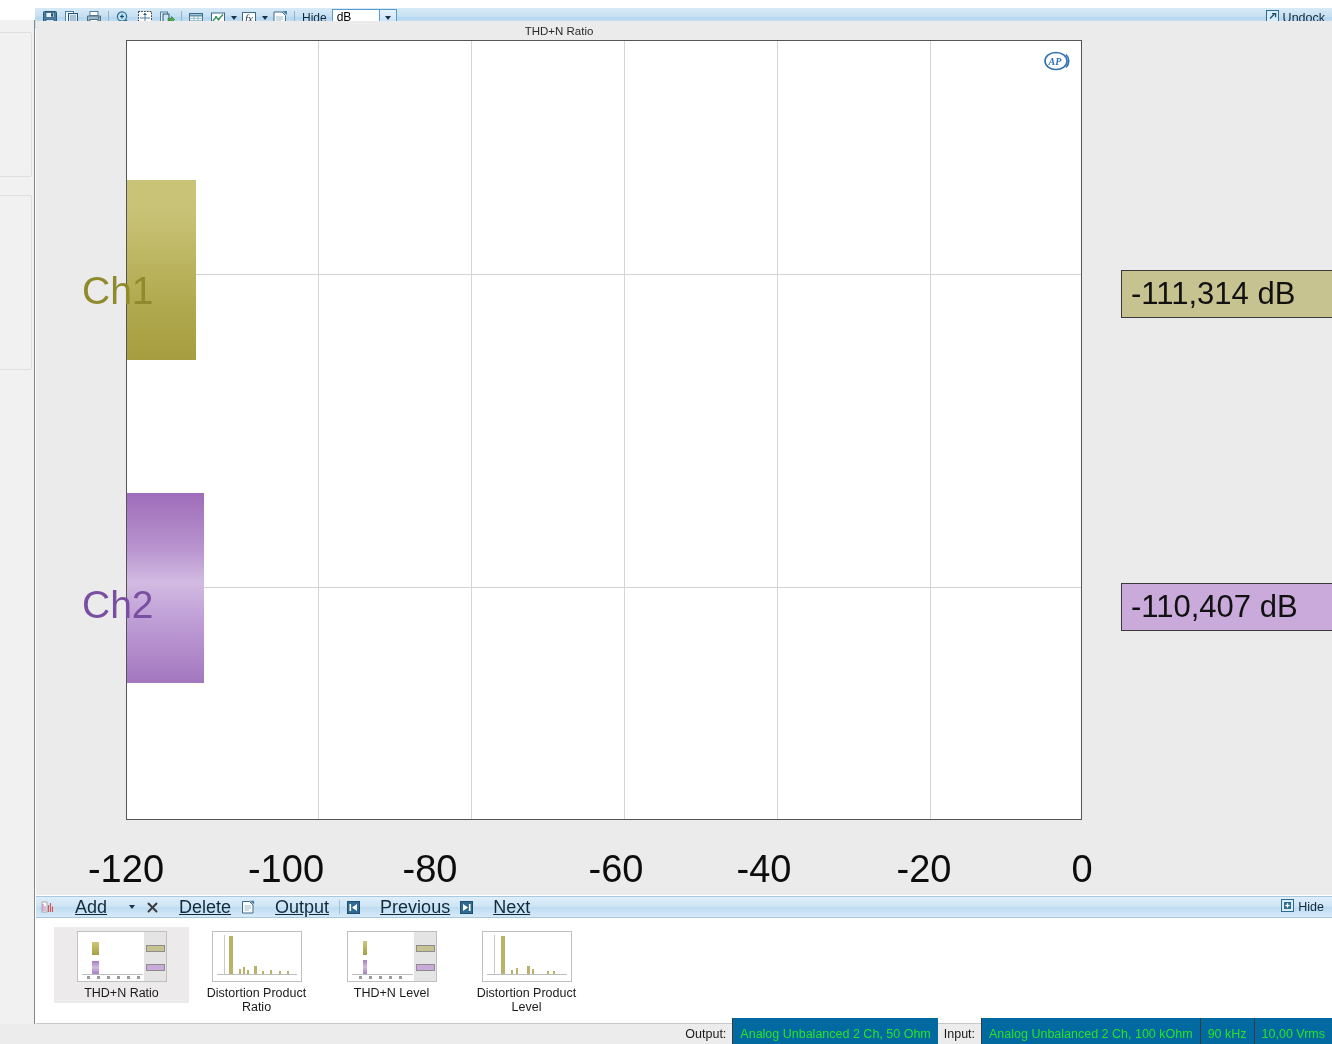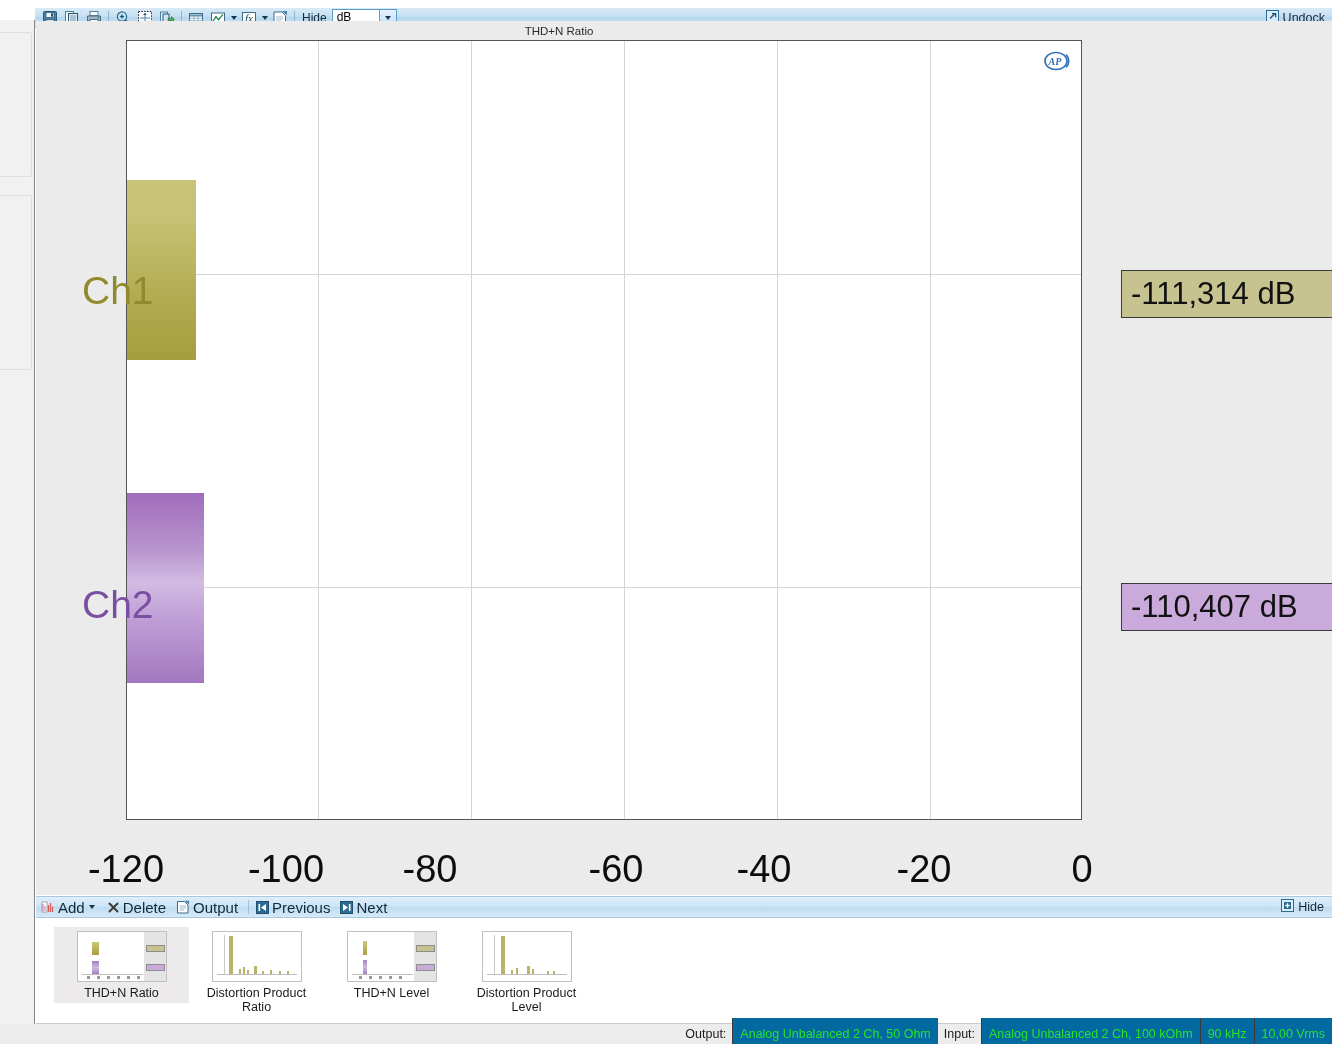--- a/index.html
+++ b/index.html
@@ -208,24 +208,25 @@
     left: 36px; top: 896px;
     width: 1296px; height: 22px;
     background: linear-gradient(to bottom,#dfeefa 0%, #cde4f5 48%, #bedcf1 52%, #d7eaf8 100%);
     border-top: 1px solid #a8c8e0;
     border-bottom: 1px solid #a8c8e0;
     display: flex;
     align-items: center;
     padding: 0 5px;
   }
   .db-item {
-    display: flex; align-items: center; gap: 3px;
-    font-size: 15px; color: #102a3c;
+    display: flex; align-items: center; gap: 20px;
+    font-size: 18px; color: #102a3c;
     margin-right: 10px;
     white-space: nowrap;
+    text-decoration: underline;
   }
   .db-sep { width:1px; height:14px; background:#9ec0d8; margin:0 7px 0 0; }
 
   
   .thumbs {
     position: absolute;
     left: 36px; top: 919px;
     width: 1296px; height: 105px;
     background: #ffffff;
     border-bottom: 1px solid #c8c8c8;

